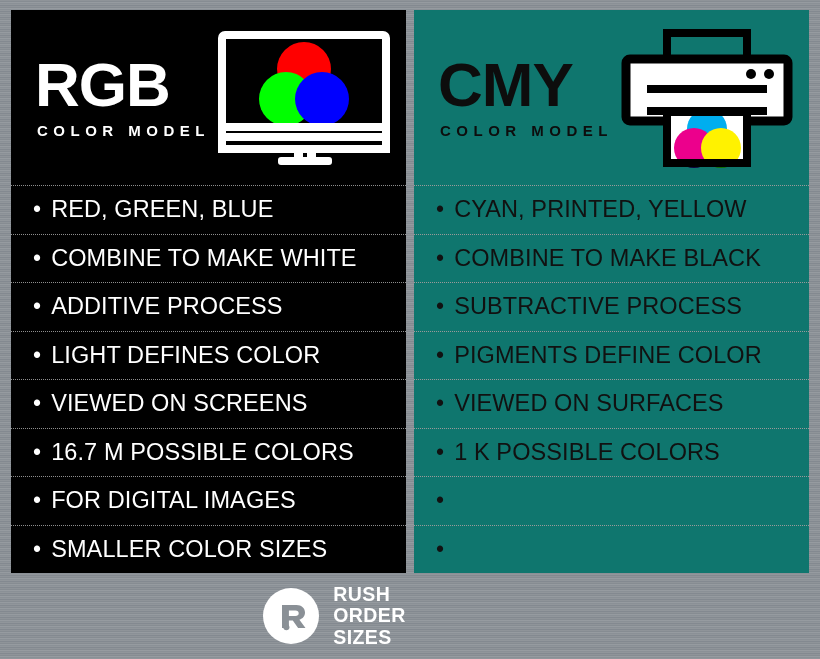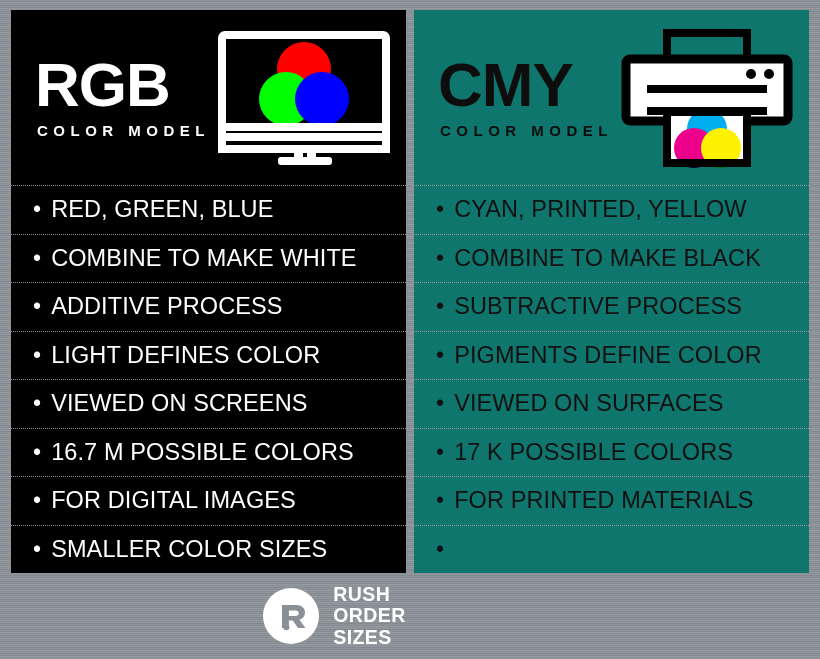--- a/index.html
+++ b/index.html
@@ -271,25 +271,24 @@
         <div class="list-row">
           <span class="bullet">•</span>
           <span>PIGMENTS DEFINE COLOR</span>
         </div>
         <div class="list-row">
           <span class="bullet">•</span>
           <span>VIEWED ON SURFACES</span>
         </div>
         <div class="list-row">
           <span class="bullet">•</span>
-          <span>17 K POSSIBLE COLORS</span>
-        </div>
-        <div class="list-row">
-          <span class="bullet">•</span>
-          <span>FOR PRINTED MATERIALS</span>
+          <span>1 K POSSIBLE COLORS</span>
+        </div>
+        <div class="list-row">
+          <span class="bullet">•</span>
         </div>
         <div class="list-row">
           <span class="bullet">•</span>
         </div>
       </div>
     </section>
 
   </div>
 
   <div class="footer">

